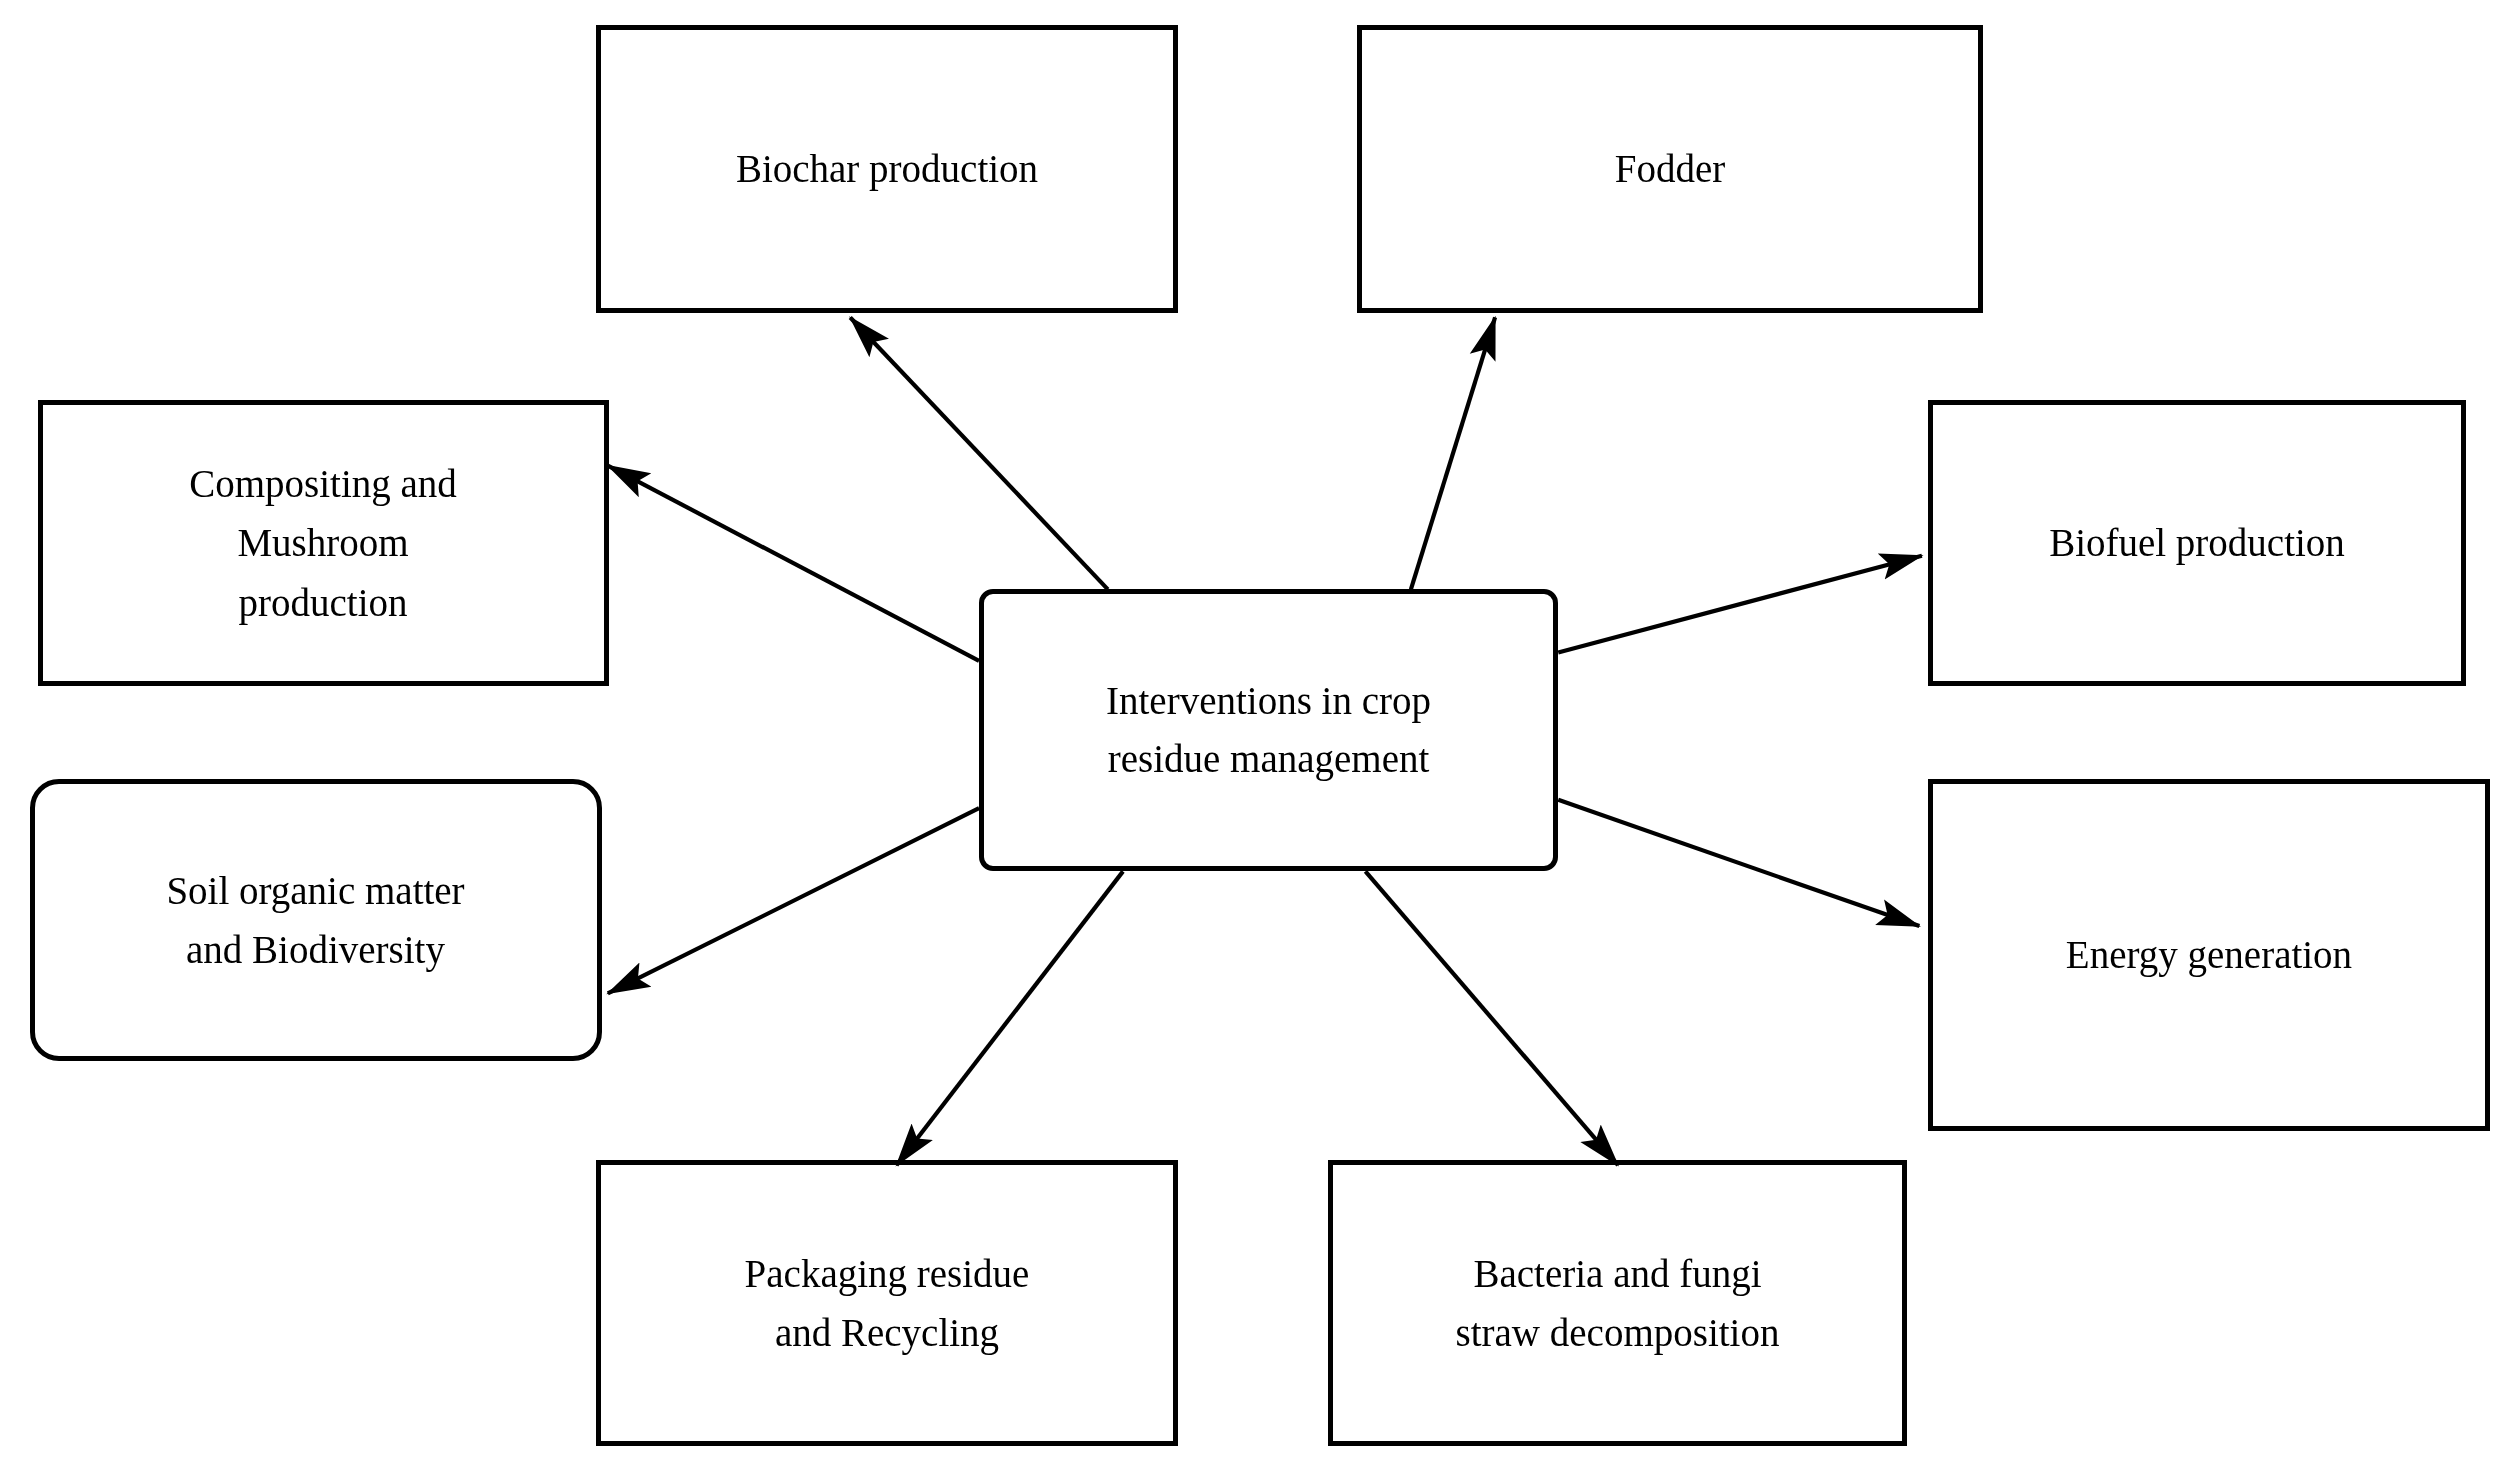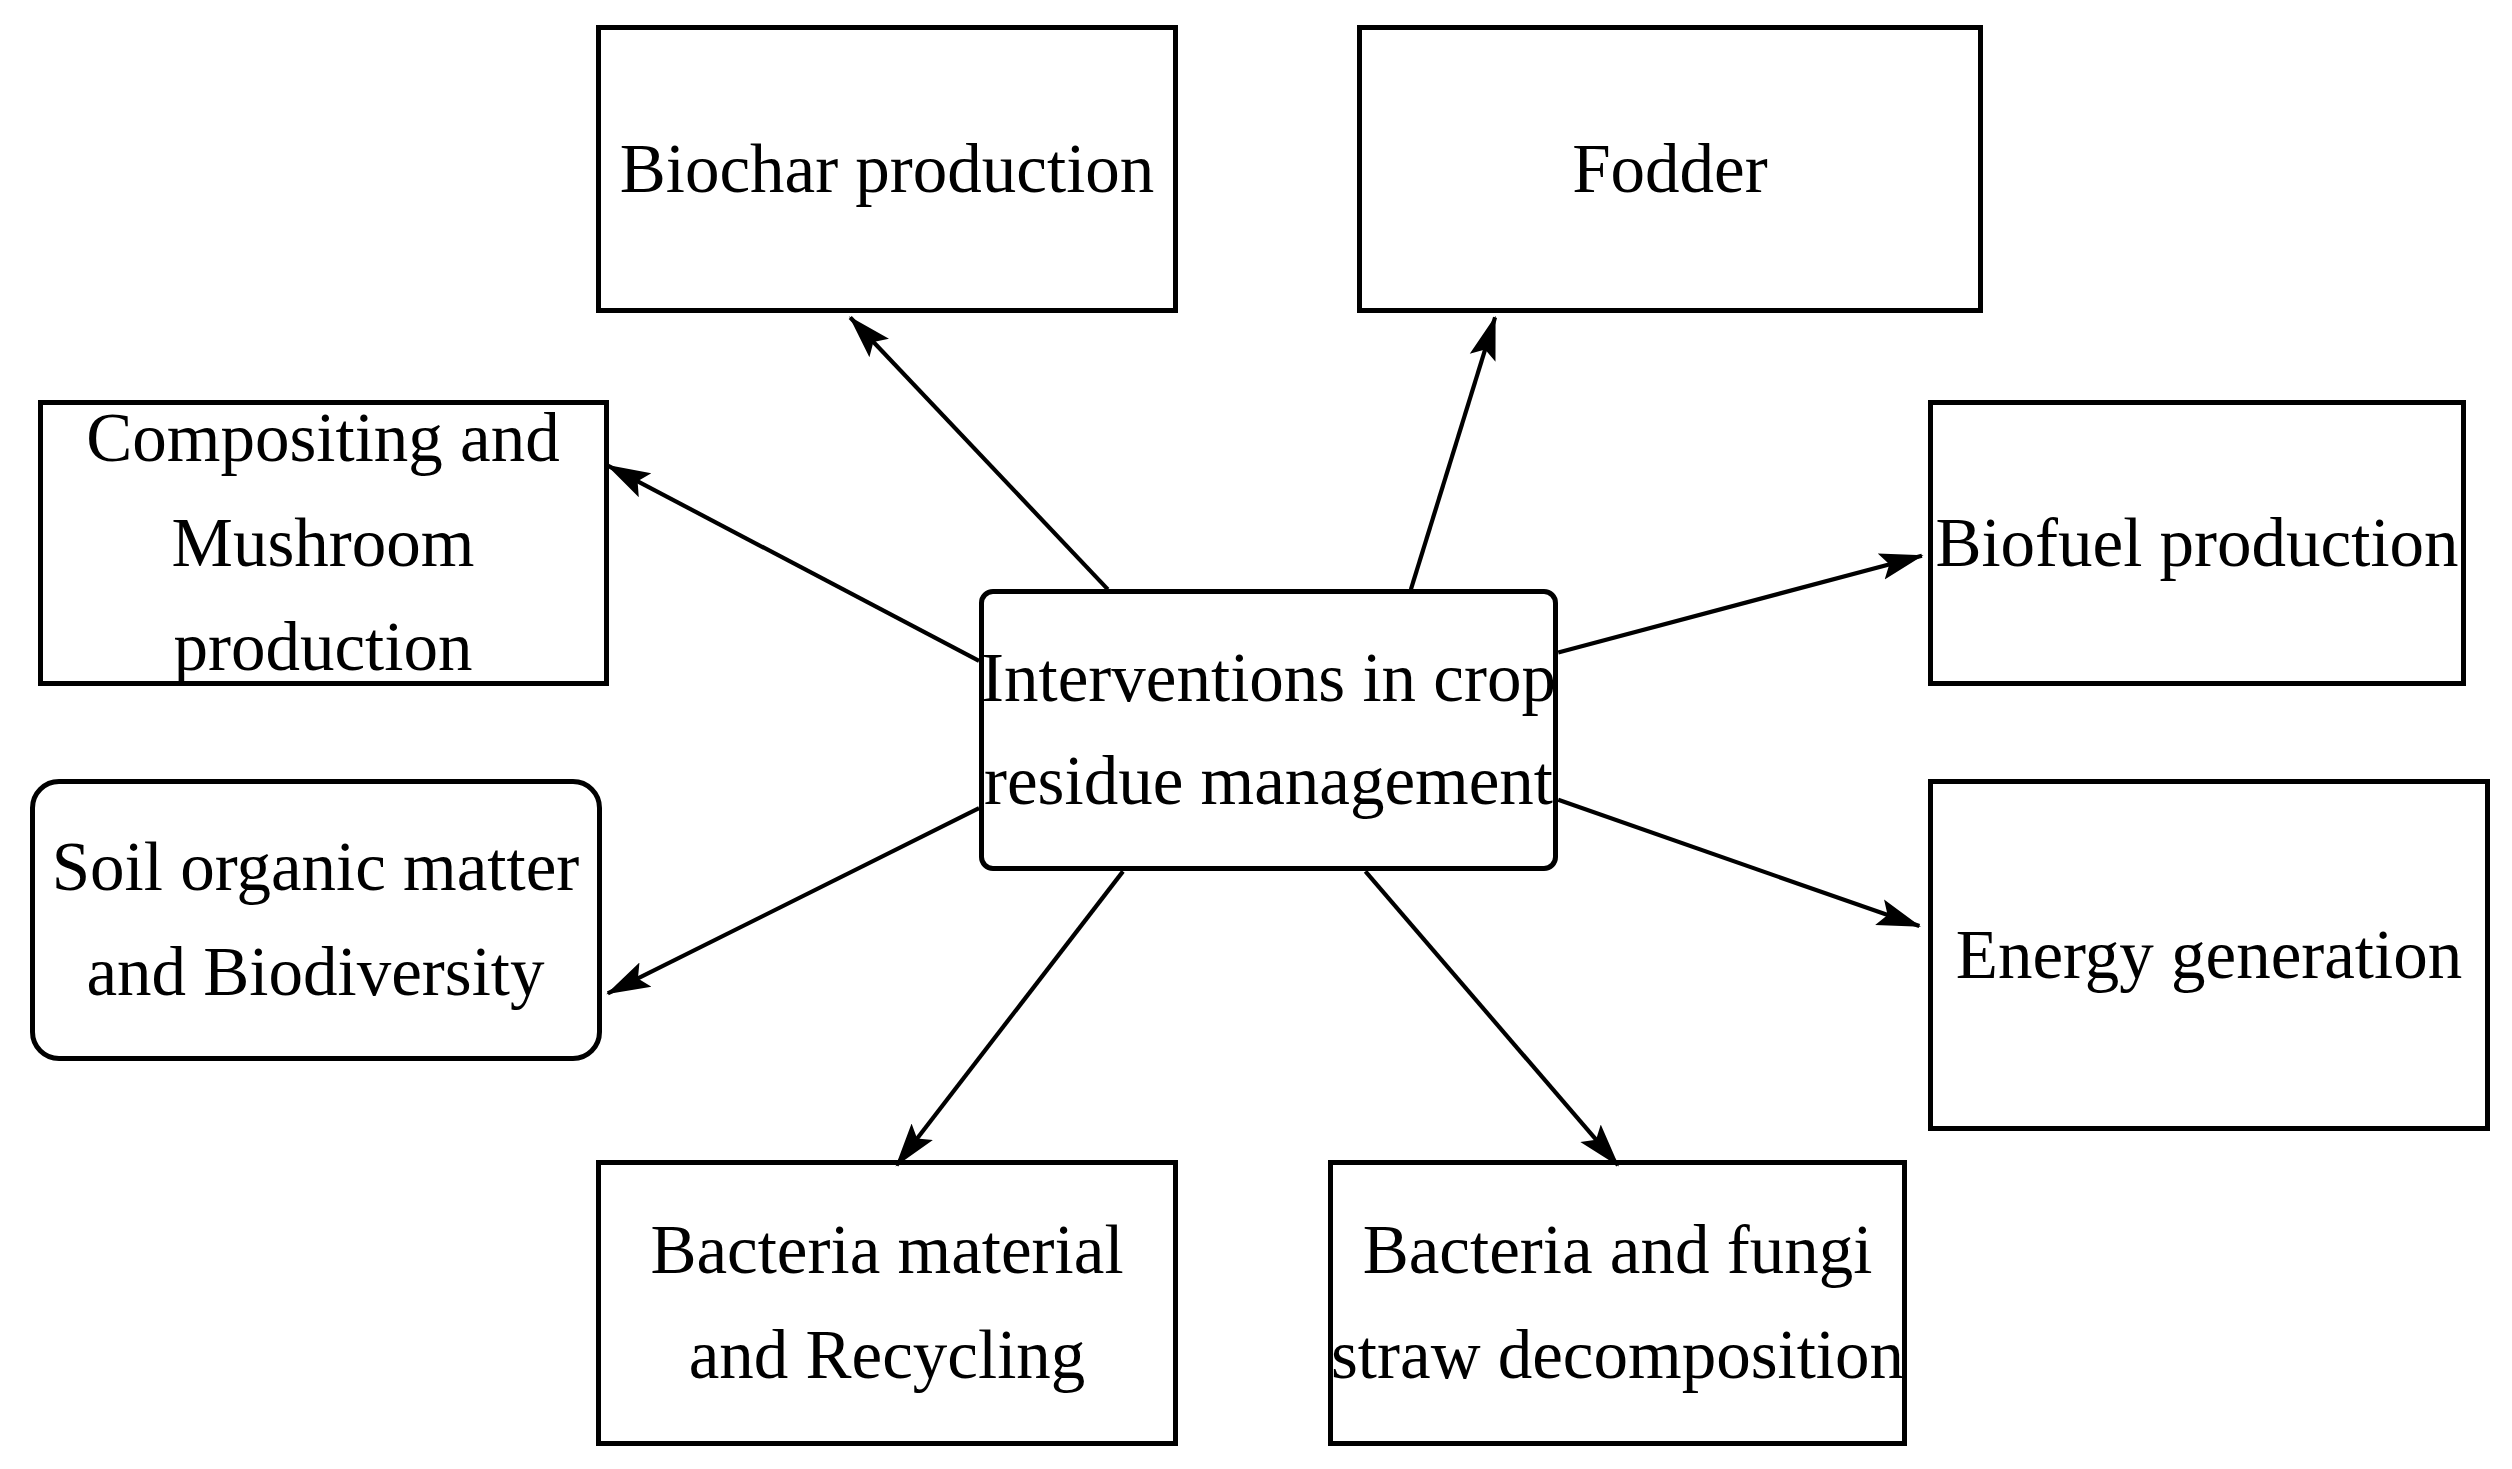--- a/index.html
+++ b/index.html
@@ -19,21 +19,21 @@
   .node {
     position: absolute;
     box-sizing: border-box;
     border: 5px solid #000000;
     background: #ffffff;
     display: flex;
     flex-direction: column;
     align-items: center;
     justify-content: center;
     text-align: center;
-    font-size: 69px;
+    font-size: 39px;
     line-height: 1.52;
     z-index: 2;
   }
   .node span { display: block; white-space: nowrap; }
   .node.center {
     border-width: 5.9px;
     border-radius: 14px;
     z-index: 3;
     line-height: 1.5;
   }
@@ -98,21 +98,21 @@
 
   <div class="node" id="node-biofuel">
     <span>Biofuel production</span>
   </div>
 
   <div class="node" id="node-energy">
     <span>Energy generation</span>
   </div>
 
   <div class="node" id="node-packaging">
-    <span>Bacteria material</span>
+    <span>Packaging residue</span>
     <span>and Recycling</span>
   </div>
 
   <div class="node" id="node-bacteria">
     <span>Bacteria and fungi</span>
     <span>straw decomposition</span>
   </div>
 
   <div class="node center" id="node-center">
     <span>Interventions in crop</span>

